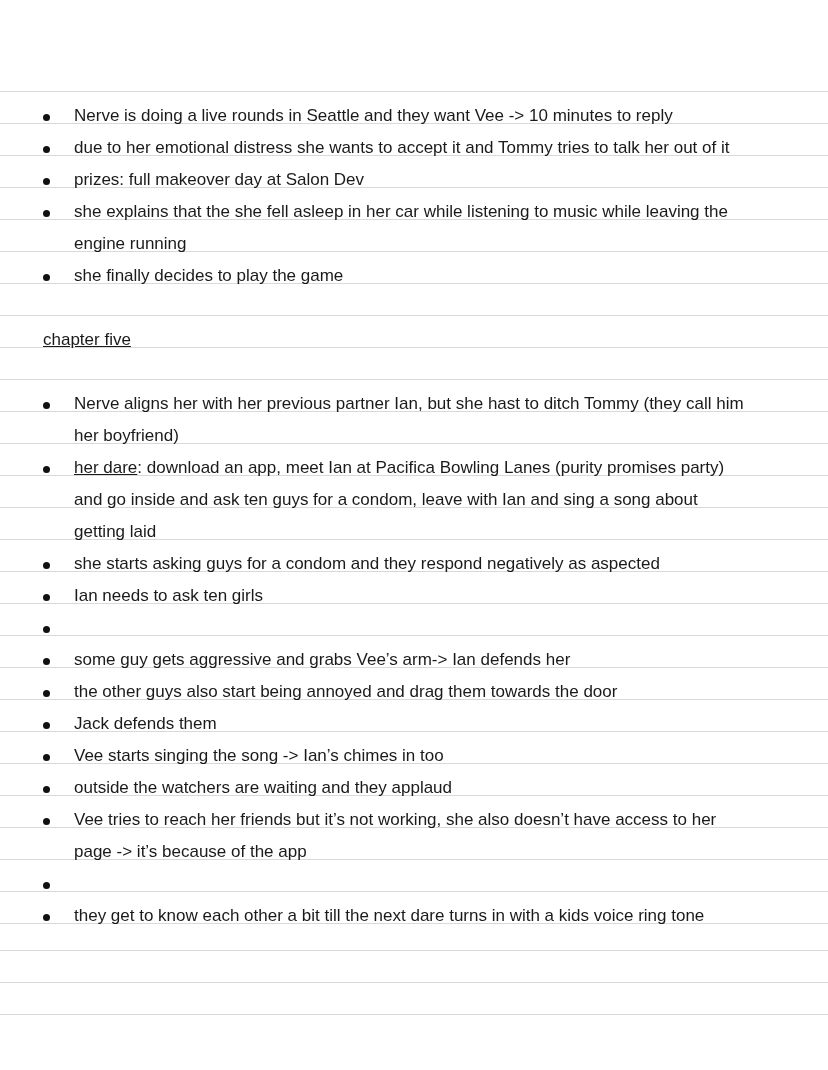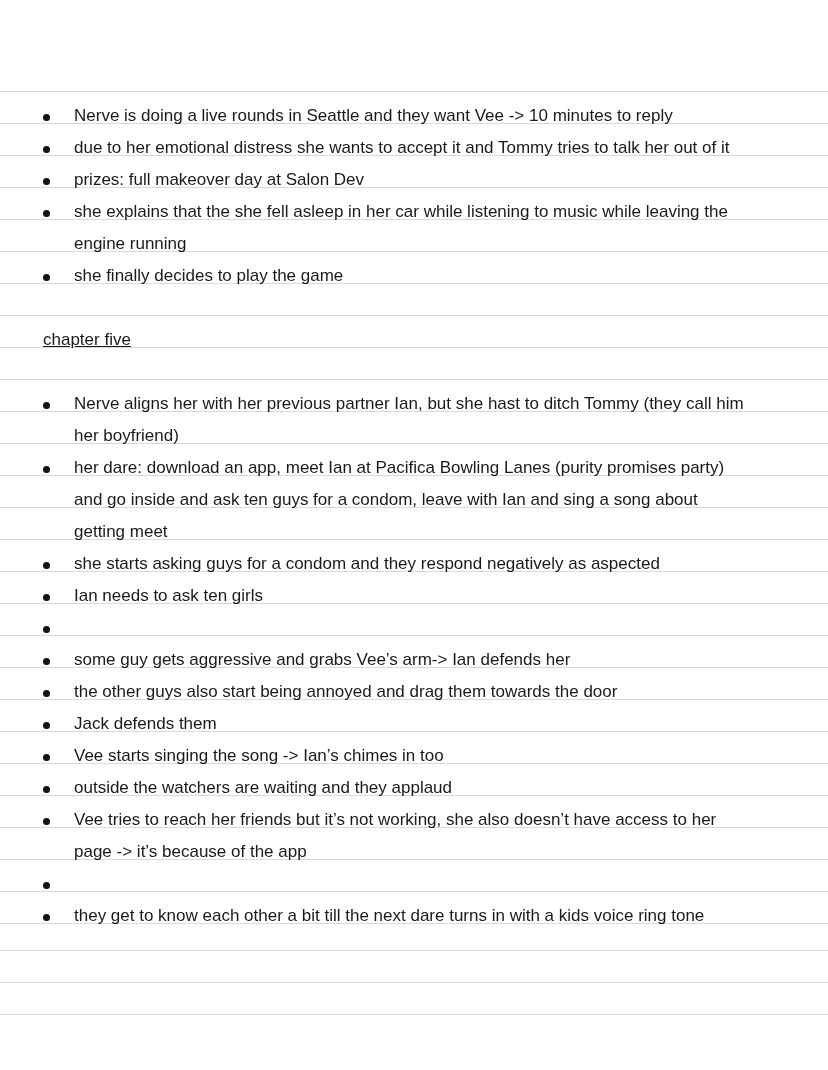--- a/index.html
+++ b/index.html
@@ -51,20 +51,21 @@
     position: absolute;
     left: 74px;
     top: 1px;
   }
   .line.heading .text {
     left: 43px;
     text-decoration: underline;
     text-align: center;
   }
   .u {
+    text-decoration: underline;
   }
 </style>
 </head>
 <body>
 
 <div class="page">
 
   <div class="rule" style="top:91px"></div>
   <div class="rule" style="top:123px"></div>
   <div class="rule" style="top:155px"></div>
@@ -132,21 +133,21 @@
     <span class="text">her boyfriend)</span>
   </div>
   <div class="line" style="top:457px">
     <span class="bullet"></span>
     <span class="text"><span class="u">her dare</span><span>: download an app, meet Ian at Pacifica Bowling Lanes (purity promises party)</span></span>
   </div>
   <div class="line" style="top:489px">
     <span class="text">and go inside and ask ten guys for a condom, leave with Ian and sing a song about</span>
   </div>
   <div class="line" style="top:521px">
-    <span class="text">getting meet</span>
+    <span class="text">getting laid</span>
   </div>
   <div class="line" style="top:553px">
     <span class="bullet"></span>
     <span class="text">she starts asking guys for a condom and they respond negatively as aspected</span>
   </div>
   <div class="line" style="top:585px">
     <span class="bullet"></span>
     <span class="text">Ian needs to ask ten girls</span>
   </div>
   <div class="line" style="top:617px">

